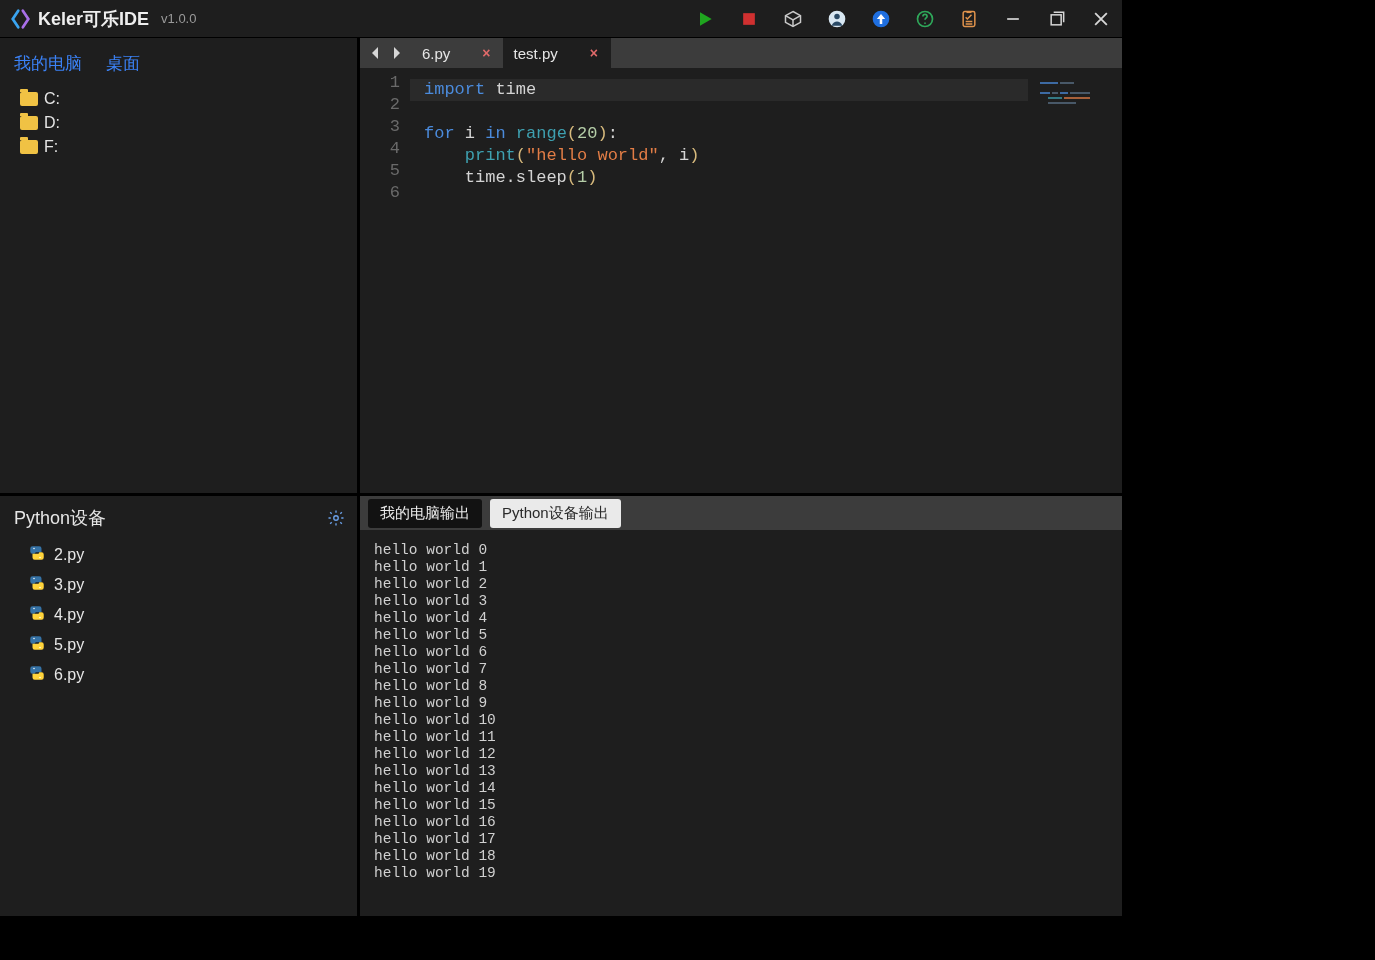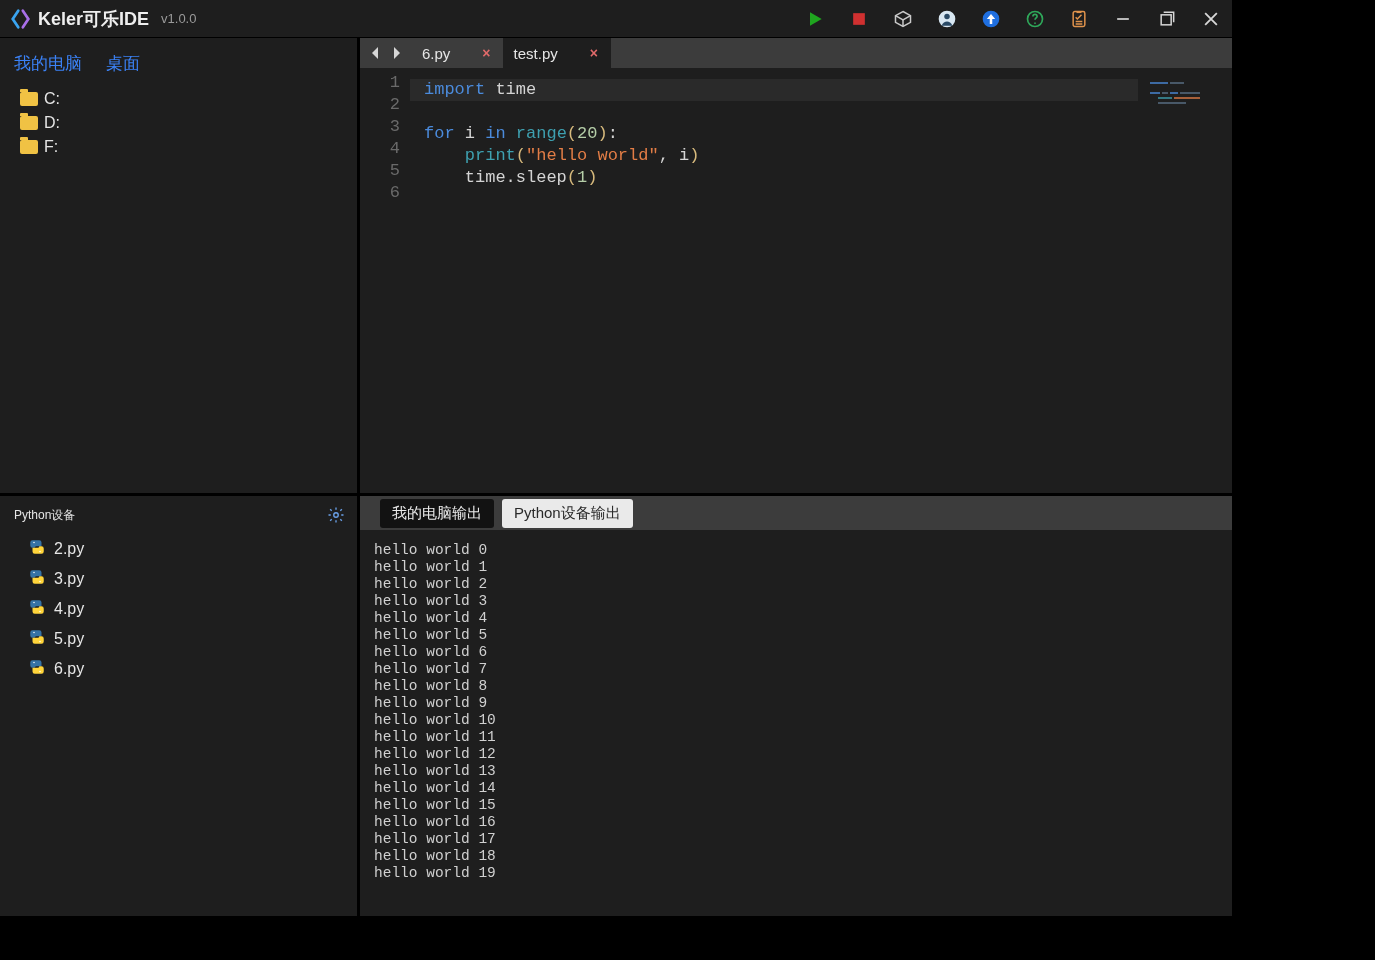--- a/index.html
+++ b/index.html
@@ -1,17 +1,17 @@
 <!DOCTYPE html>
 <html><head>
 <meta charset="utf-8">
 <style>
   * { box-sizing: border-box; margin: 0; padding: 0; }
   html, body { width: 1375px; height: 960px; background: #000; font-family: "Segoe UI", "Microsoft YaHei", sans-serif; color: #e6e6e6; overflow: hidden; }
-  .app { width:1232px; height:916px; background:#1e1e1e; display:flex; flex-direction:column; }
+  .app { width:1122px; height:916px; background:#1e1e1e; display:flex; flex-direction:column; }
 
   
   .titlebar { height:38px; background:#1e1e1e; display:flex; align-items:center; padding:0 6px 0 10px; border-bottom:1px solid #000; }
   .logo { width:22px; height:22px; margin-right:6px; display:flex; align-items:center; justify-content:center; }
   .title { font-size:18px; font-weight:600; color:#eeeeee; }
   .version { font-size:13px; color:#9a9a9a; margin-left:12px; }
   .tb-spacer { flex:1; }
   .tb-icons { display:flex; align-items:center; gap:22px; padding-right:4px; }
   .tb-ico { width:22px; height:22px; display:flex; align-items:center; justify-content:center; cursor:pointer; }
   .tb-ico svg { width:20px; height:20px; }
@@ -50,28 +50,28 @@
   .str { color:#e27d46; }
   .num { color:#b5cea8; font-weight:500; }
   .id { color:#d4d4d4; }
   .op { color:#d7ba7d; }
   .minimap { position:absolute; top:30px; right:0; width:90px; height:40px; background:#1e1e1e; opacity:.7; }
   .minimap .mrow { height:3px; margin:2px 0 2px 8px; }
   .minimap .mrow span{ display:inline-block; height:2px; background:#5a7188; margin-right:2px; }
 
   
   .dev-head { display:flex; align-items:center; justify-content:space-between; padding:10px 12px 6px 14px; }
-  .dev-title { font-size:12px; color:#e6e6e6; }
+  .dev-title { font-size:18px; color:#e6e6e6; }
   .gear { width:18px; height:18px; cursor:pointer; }
   .dev-list { padding:4px 8px 8px 26px; font-size:16px; }
   .dev-item { display:flex; align-items:center; gap:8px; padding:4px 2px; cursor:pointer; }
   .py-ico { width:18px; height:18px; }
 
   
-  .out-tabs { height:34px; background:#3c3c3c; display:flex; align-items:center; padding:0 20px; gap:8px; }
+  .out-tabs { height:34px; background:#3c3c3c; display:flex; align-items:center; padding:0 8px; gap:8px; }
   .out-tab { font-size:15px; padding:5px 12px; border-radius:3px; cursor:pointer; }
   .out-tab.dark { background:#121212; color:#eaeaea; }
   .out-tab.light { background:#eaeaea; color:#2a2a2a; }
   .out-body { flex:1; padding:12px 14px; font-family:"SimSun","Courier New",monospace; font-size:14.5px; line-height:17px; color:#d0d0d0; overflow:auto; white-space:pre; }
 </style>
 </head>
 <body>
 
 <div class="app">
 

